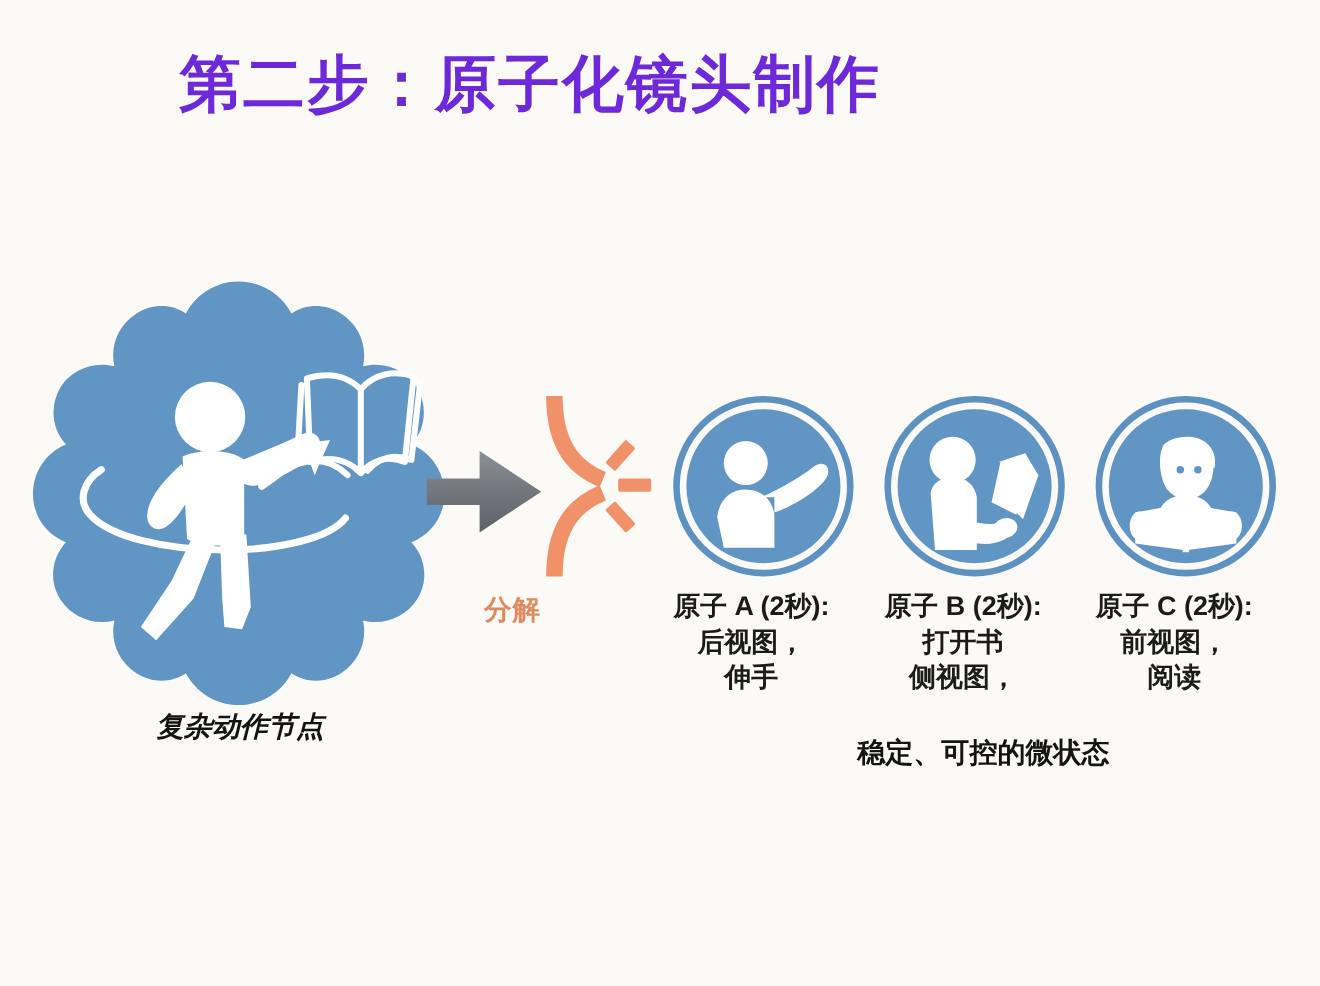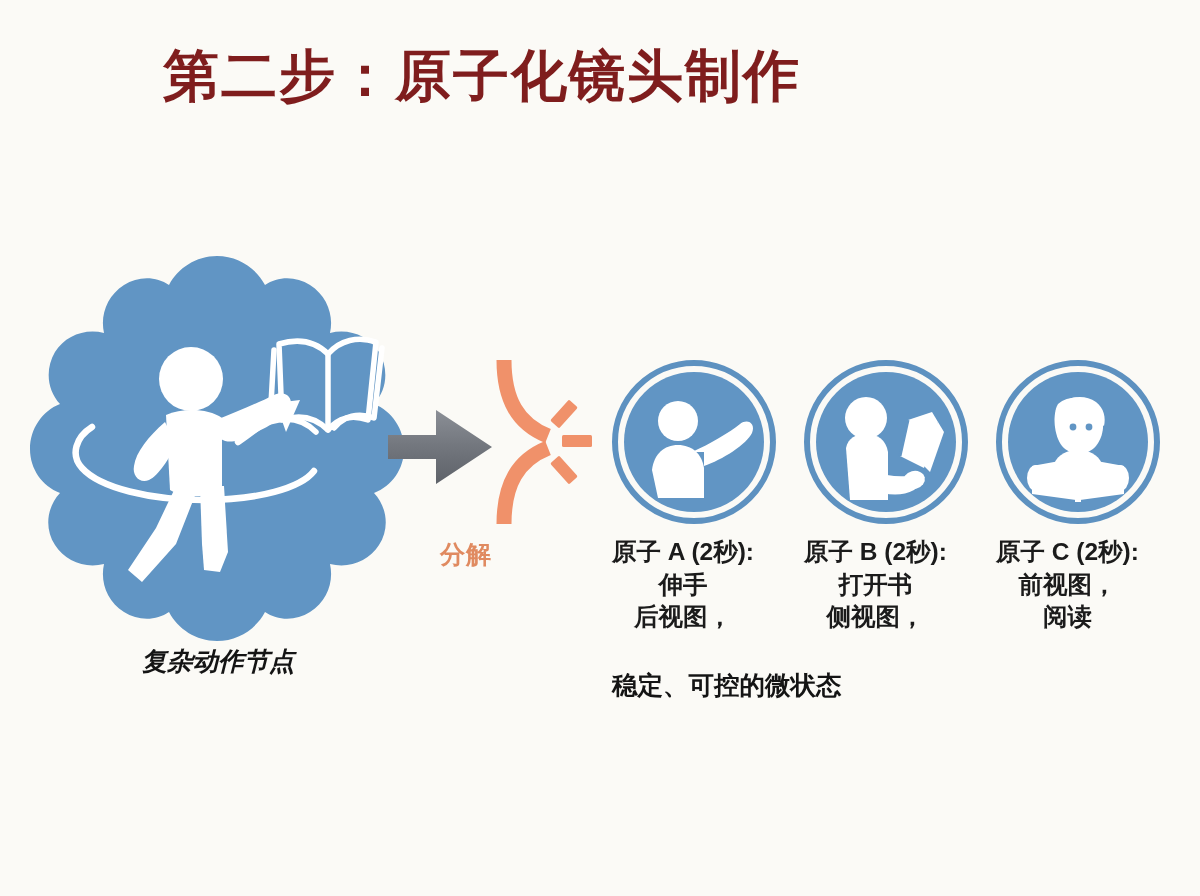--- a/index.html
+++ b/index.html
@@ -21,21 +21,21 @@
     height: 896px;
   }
   .title {
     position: absolute;
     left: 0;
     top: 42px;
     width: 964px;
     text-align: center;
     font-size: 56px;
     font-weight: 700;
-    color: #7f1d1d;
+    color: #6d28d9;
     letter-spacing: 2px;
     line-height: 1.2;
     white-space: nowrap;
   }
   .blob-wrap {
     position: absolute;
     left: 24px;
     top: 252px;
     width: 386px;
     height: 382px;
@@ -105,21 +105,21 @@
     color: #141414;
     line-height: 1.45;
     white-space: nowrap;
     font-style: italic;
   }
   .caption-right {
     position: absolute;
     left: 612px;
     top: 668px;
     width: 564px;
-    text-align: left;
+    text-align: center;
     font-size: 25.5px;
     font-weight: 700;
     color: #141414;
     line-height: 1.4;
     white-space: nowrap;
   }
   svg { display: block; overflow: visible; }
 </style>
 </head>
 <body>
@@ -239,22 +239,22 @@
 
           <path d="M80 92
                    C 98 84 118 72 128 64
                    C 136 58 144 64 140 73
                    C 135 84 110 100 92 106
                    L 92 92 Z" fill="#ffffff"></path>
         </svg>
       </div>
       <div class="atom-caption">
         <div>原子 A (2秒):</div>
+        <div>后视图，</div>
         <div>伸手</div>
-        <div>后视图，</div>
       </div>
     </div>
 
     <div class="atom">
       <div class="atom-circle">
         <svg viewBox="0 0 164 164" width="164" height="164">
           <circle cx="82" cy="82" r="79" fill="none" stroke="#5d91c0" stroke-width="6"></circle>
           <circle cx="82" cy="82" r="70" fill="#6195c4"></circle>
 
           <circle cx="62" cy="58" r="21" fill="#ffffff"></circle>

